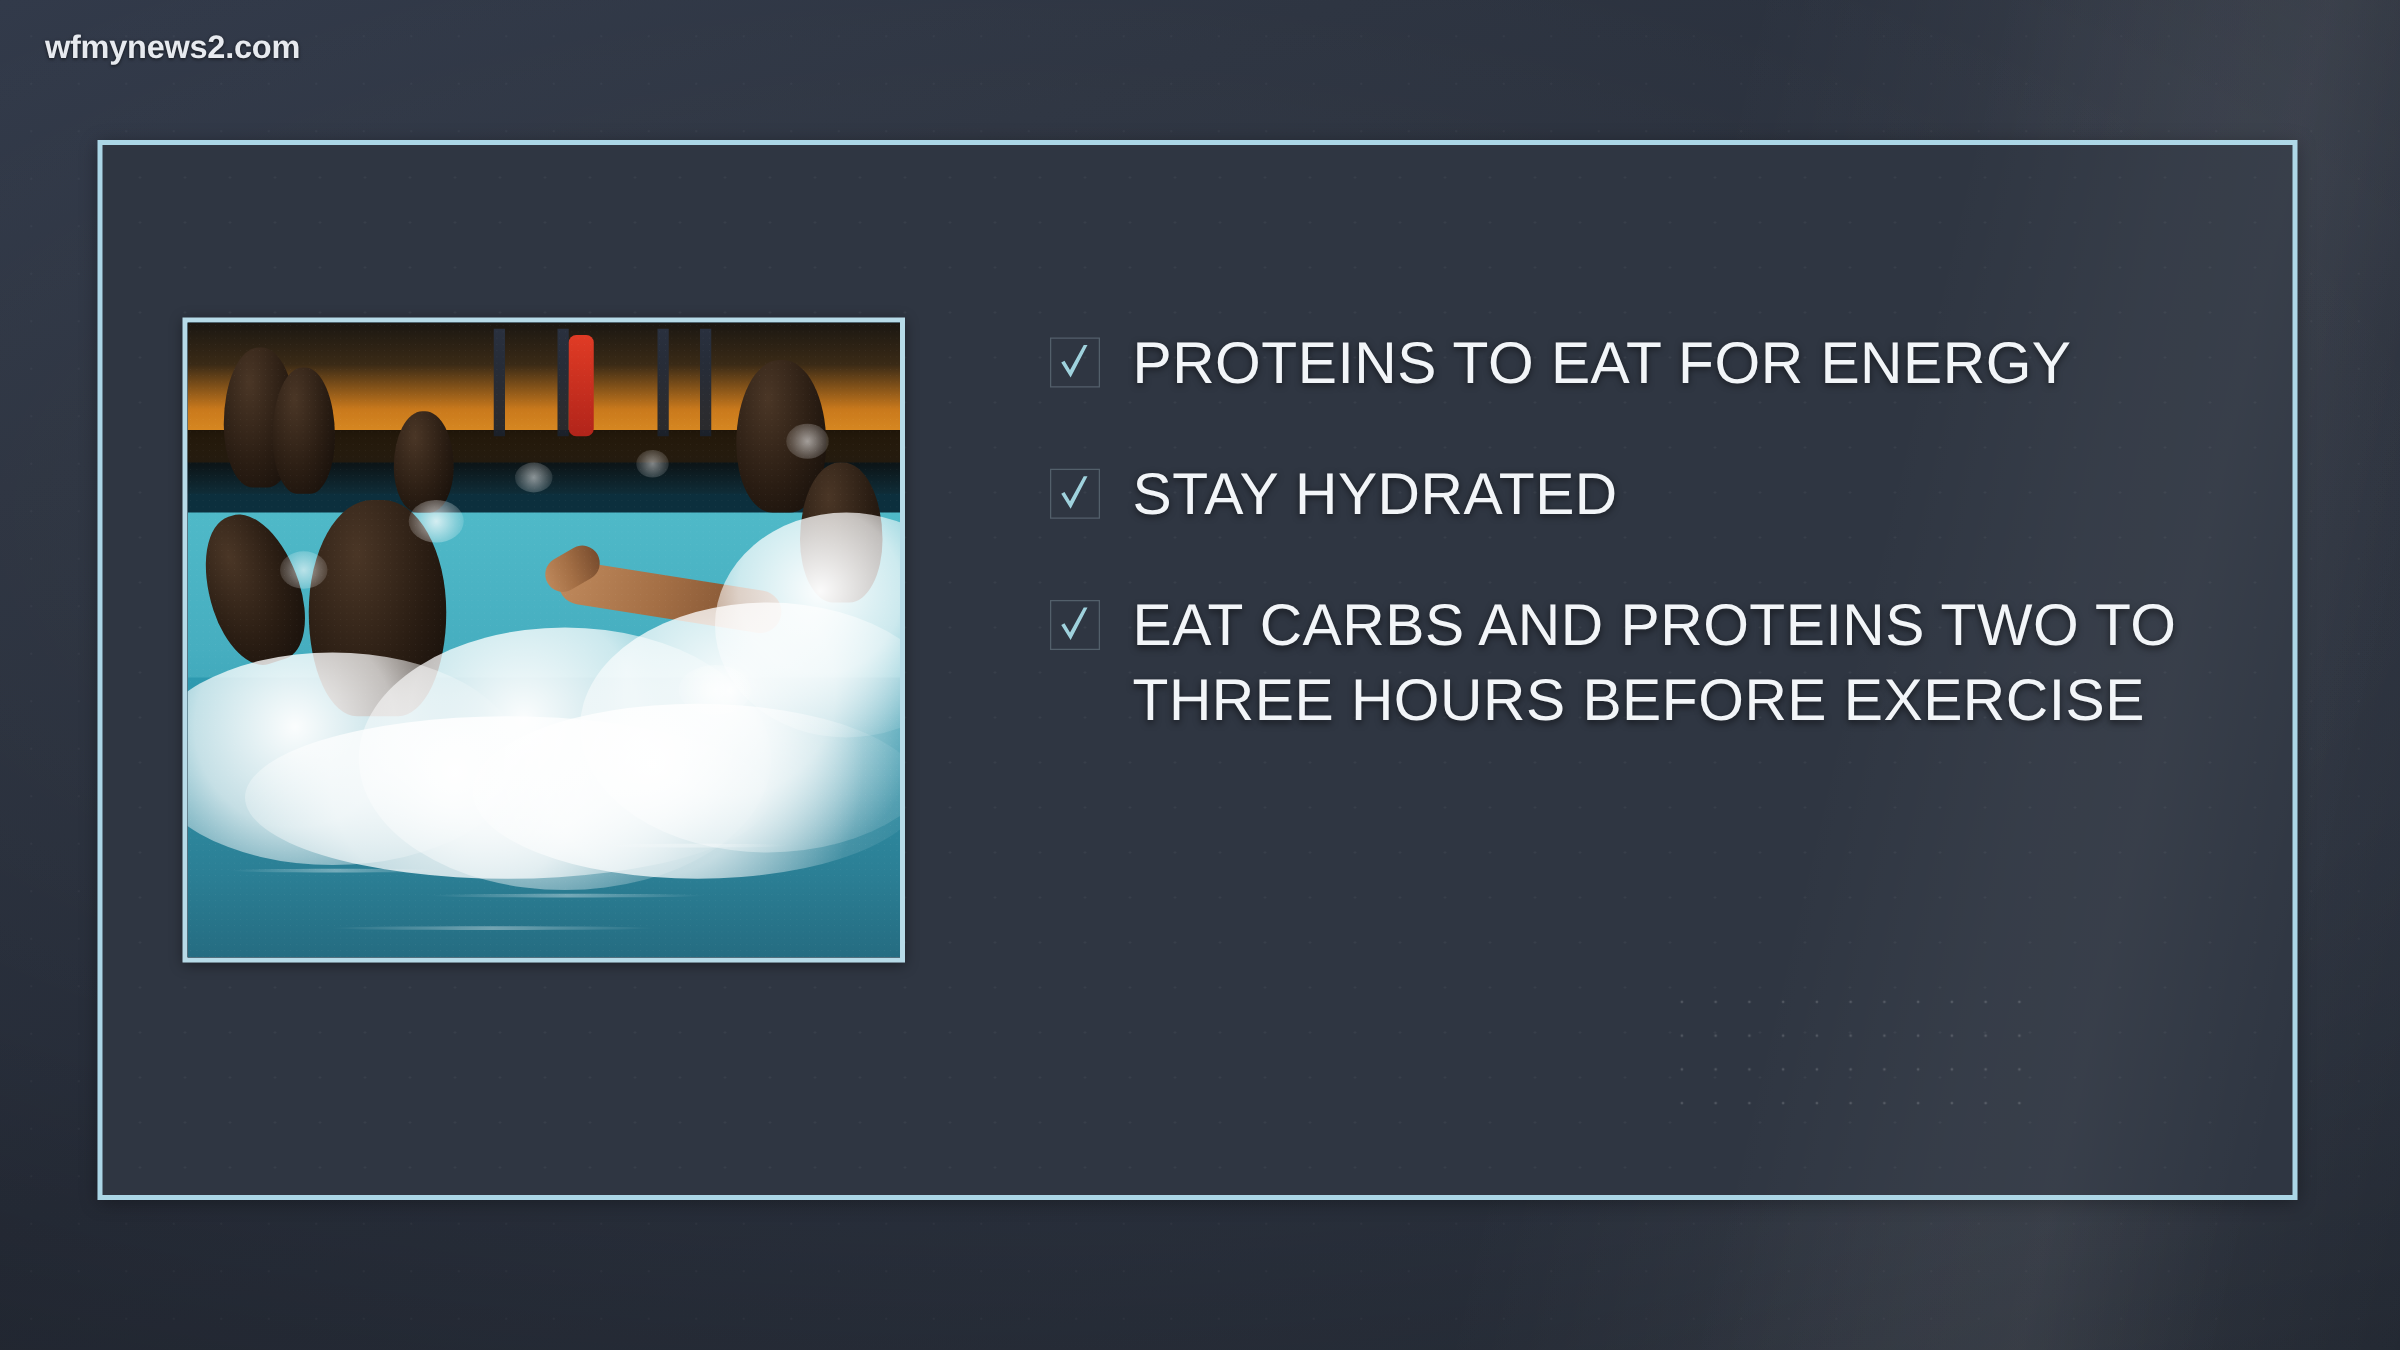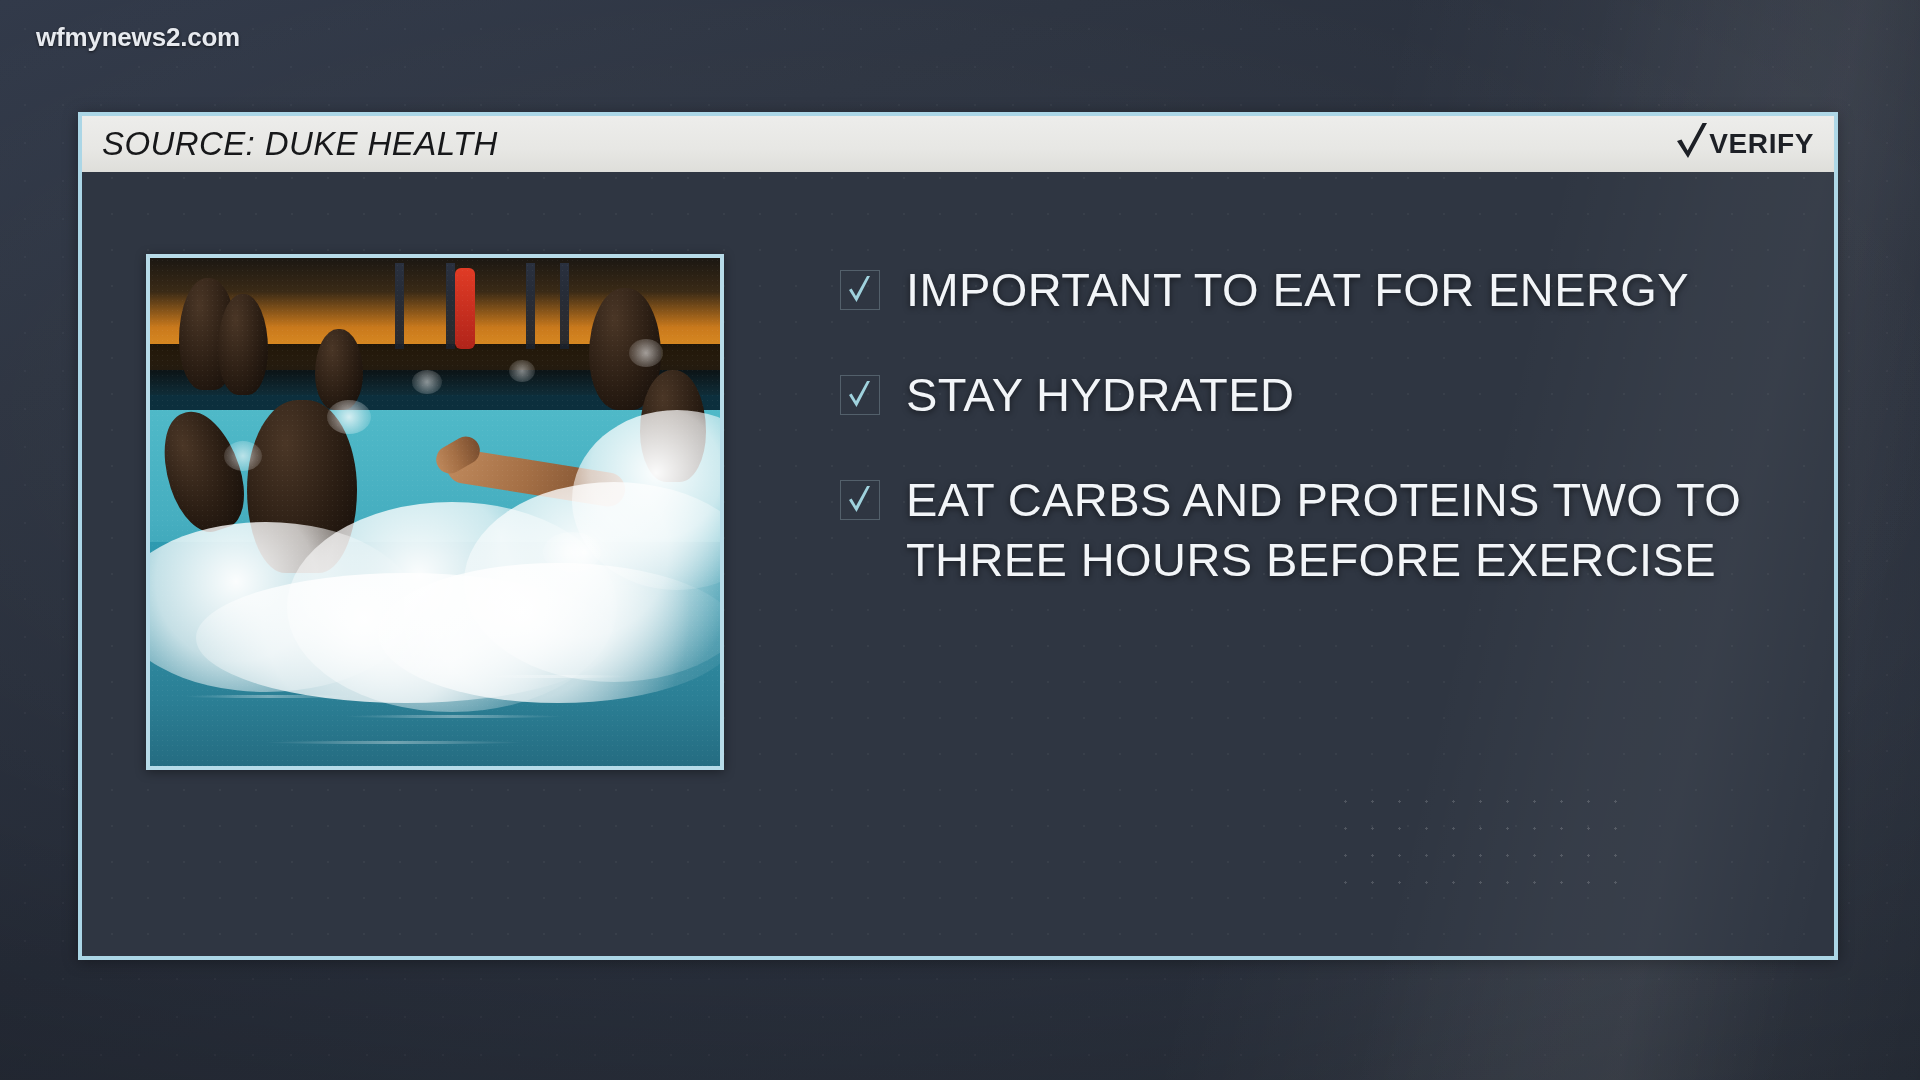--- a/index.html
+++ b/index.html
@@ -168,31 +168,20 @@
   <div id="bg-vignette"></div>
 
   <div id="watermark">wfmynews2.com</div>
 
   <div id="panel">
 
     <div id="panel-dots"></div>
     <div id="panel-sheen"></div>
     <div id="panel-dotcluster"></div>
 
-    <div id="header-bar">
-      <div id="source-label">SOURCE: DUKE HEALTH</div>
-      <div id="verify-logo">
-        <span id="verify-check">
-          <svg width="40" height="44" viewBox="0 0 40 44" aria-hidden="true">
-            <path d="M4 21 L15 38 L34 3 L29.5 3 L14.6 30.5 L8.5 19.5 Z" fill="#1d2026"></path>
-          </svg>
-        </span>
-        <span id="verify-word">VERIFY</span>
-      </div>
-    </div>
 
     <div id="content">
 
       <div id="photo-frame">
         <div id="photo">
           <div class="pool-mid"></div>
           <div class="pool-deep"></div>
           <div class="deck"></div>
           <div class="deck-shadow"></div>
 
@@ -238,21 +227,21 @@
       </div>
 
       <div id="bullet-list">
 
         <div class="bullet-row">
           <span class="check-box">
             <svg class="check-glyph" width="26" height="30" viewBox="0 0 26 30" aria-hidden="true">
               <path d="M2 15 L9.5 27 L23 1 L20 1 L9 21 L4.6 13.6 Z" fill="#9fd2dd"></path>
             </svg>
           </span>
-          <span class="bullet-text">IMPORTANT TO EAT FOR ENERGY</span>
+          <span class="bullet-text">PROTEINS TO EAT FOR ENERGY</span>
         </div>
 
         <div class="bullet-row">
           <span class="check-box">
             <svg class="check-glyph" width="26" height="30" viewBox="0 0 26 30" aria-hidden="true">
               <path d="M2 15 L9.5 27 L23 1 L20 1 L9 21 L4.6 13.6 Z" fill="#9fd2dd"></path>
             </svg>
           </span>
           <span class="bullet-text">STAY HYDRATED</span>
         </div>

